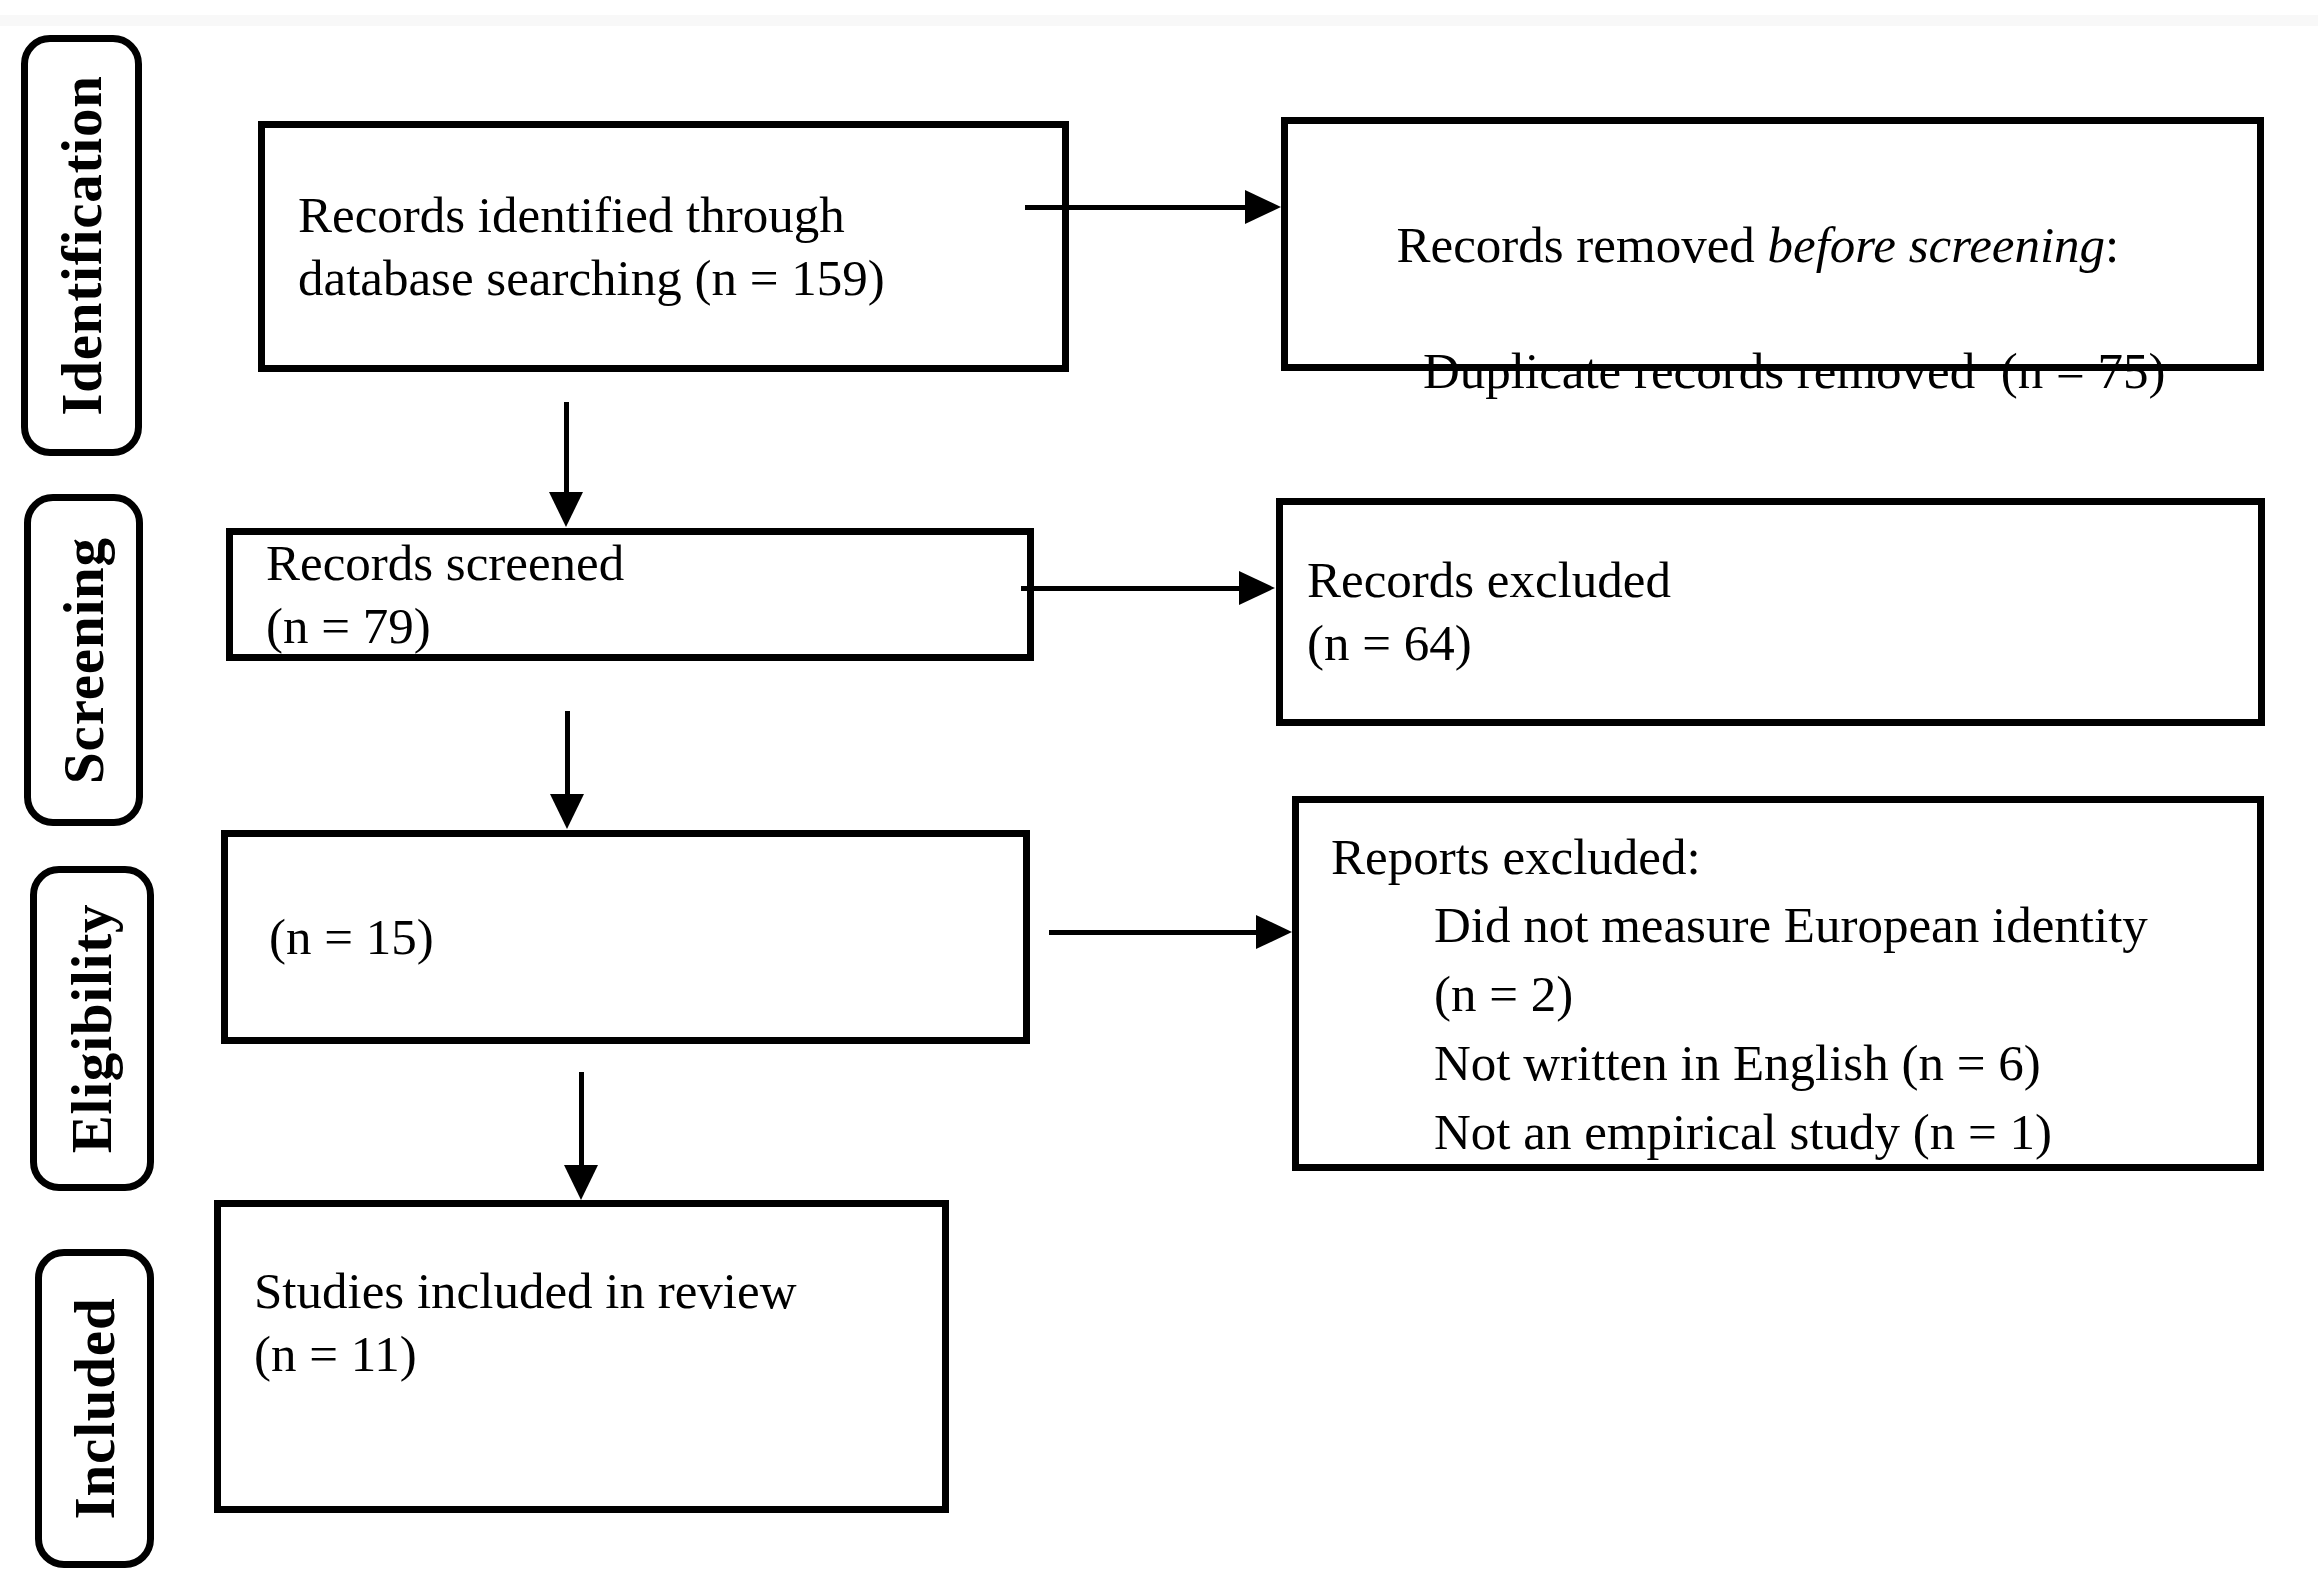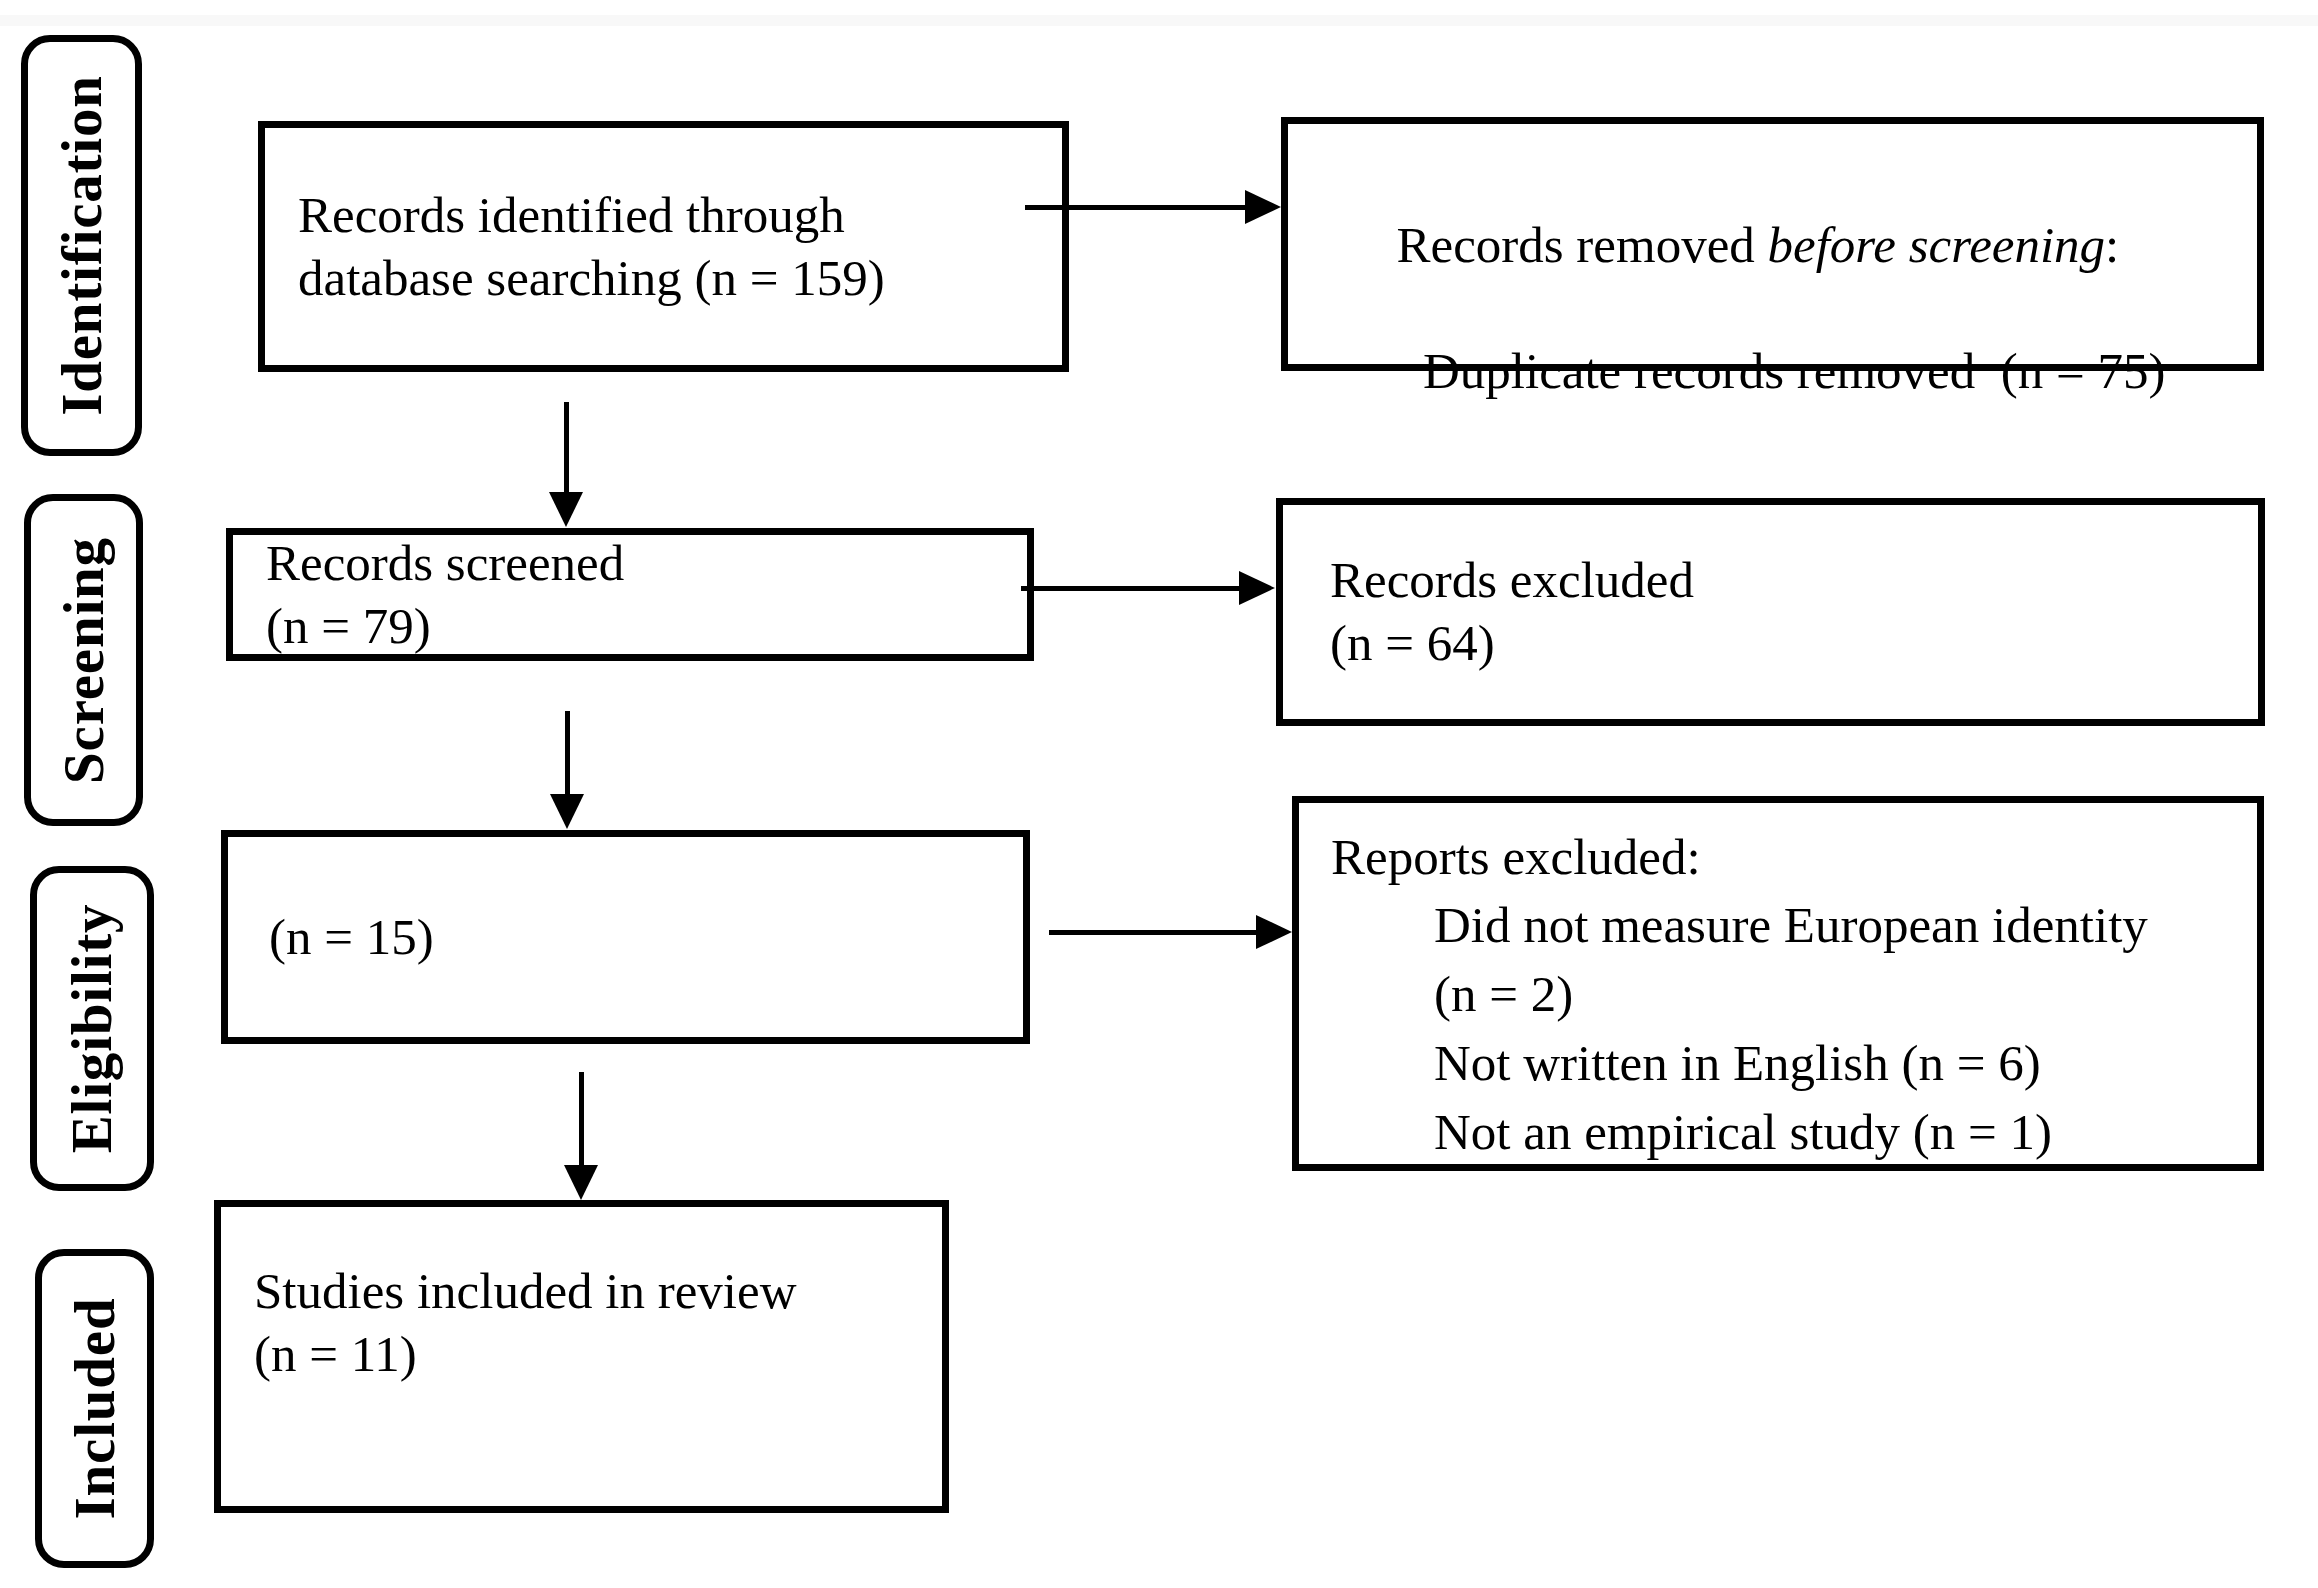--- a/index.html
+++ b/index.html
@@ -100,21 +100,21 @@
     <div class="line">(n = 11)</div>
   </div>
 
   <div class="fbox" style="left:1281px; top:117px; width:983px; height:254px; padding-left:32px; padding-top:27px;">
     <div class="line">
       <span>Records removed </span><span class="italic">before screening</span><span>:</span>
     </div>
     <div class="line indent">Duplicate records removed  (n = 75)</div>
   </div>
 
-  <div class="fbox center" style="left:1276px; top:498px; width:989px; height:228px; padding-left:47px;">
+  <div class="fbox center" style="left:1276px; top:498px; width:989px; height:228px; padding-left:24px;">
     <div class="line">Records excluded</div>
     <div class="line">(n = 64)</div>
   </div>
 
   <div class="fbox" style="left:1292px; top:796px; width:972px; height:375px; padding-left:32px; padding-top:22.6px;justify-content:space-between;">
     <div class="line">Reports excluded:</div>
     <div class="line indent">Did not measure European identity</div>
     <div class="line indent">(n = 2)</div>
     <div class="line indent">Not written in English (n = 6)</div>
     <div class="line indent">Not an empirical study (n = 1)</div>

